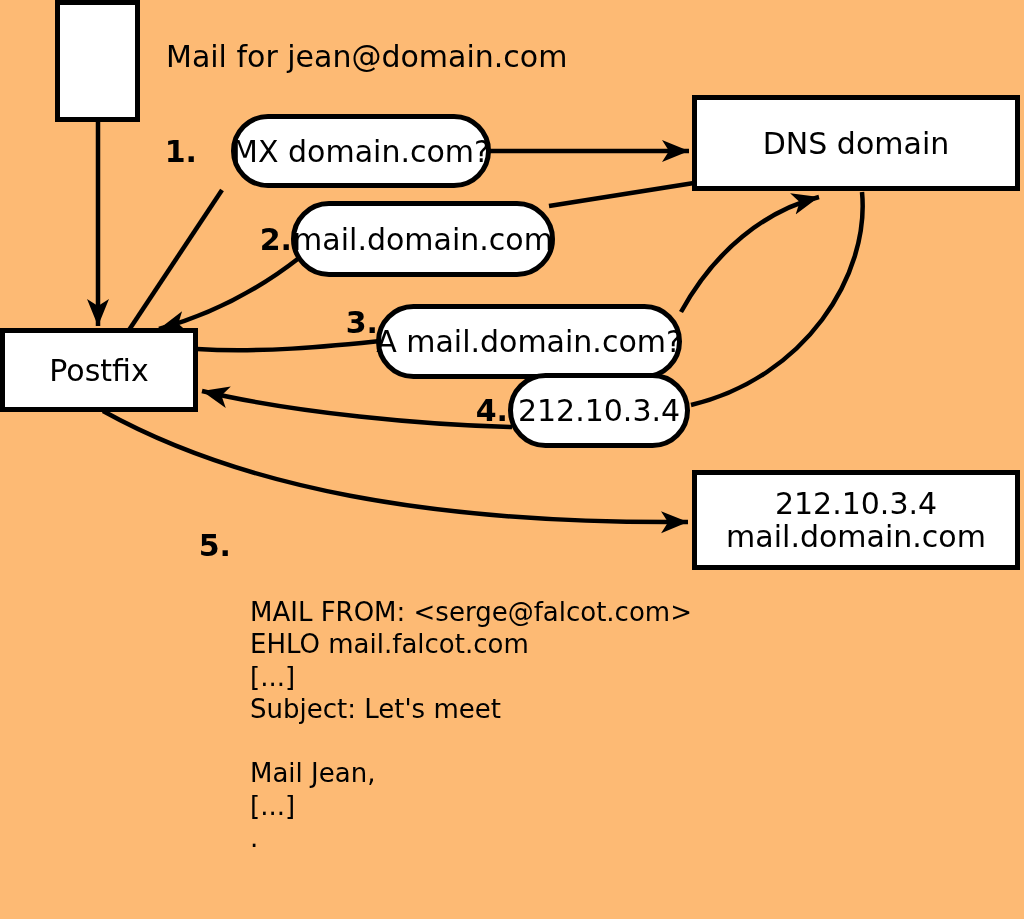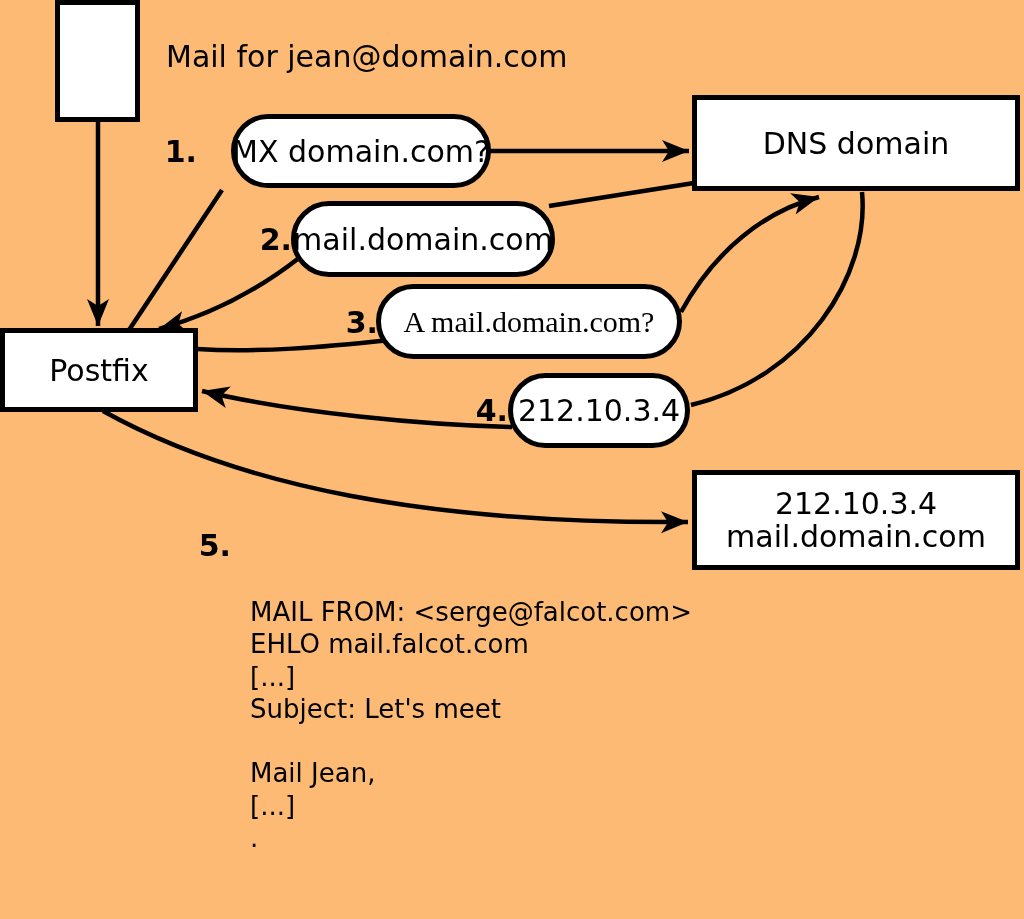--- a/index.html
+++ b/index.html
@@ -78,21 +78,21 @@
   <div class="node pill" style="left:198px; top:114px; width:260px; height:74px;margin-left:33px;">
     <span>MX domain.com?</span>
   </div>
 
   <div class="numlabel" style="left:235px; top:225px;">2.</div>
   <div class="node pill" style="left:291px; top:201px; width:264px; height:76px;">
     <span>mail.domain.com</span>
   </div>
 
   <div class="numlabel" style="left:321px; top:308px;">3.</div>
-  <div class="node pill" style="left:376px; top:284px; width:306px; height:75px;font-family:Liberation Serif, serif;">
+  <div class="node pill" style="left:376px; top:304px; width:306px; height:75px;">
     <span>A mail.domain.com?</span>
   </div>
 
   <div class="numlabel" style="left:451px; top:396px;">4.</div>
   <div class="node pill" style="left:508px; top:373px; width:182px; height:75px;">
     <span>212.10.3.4</span>
   </div>
 
   <div class="numlabel" style="left:174px; top:531px;">5.</div>
 

